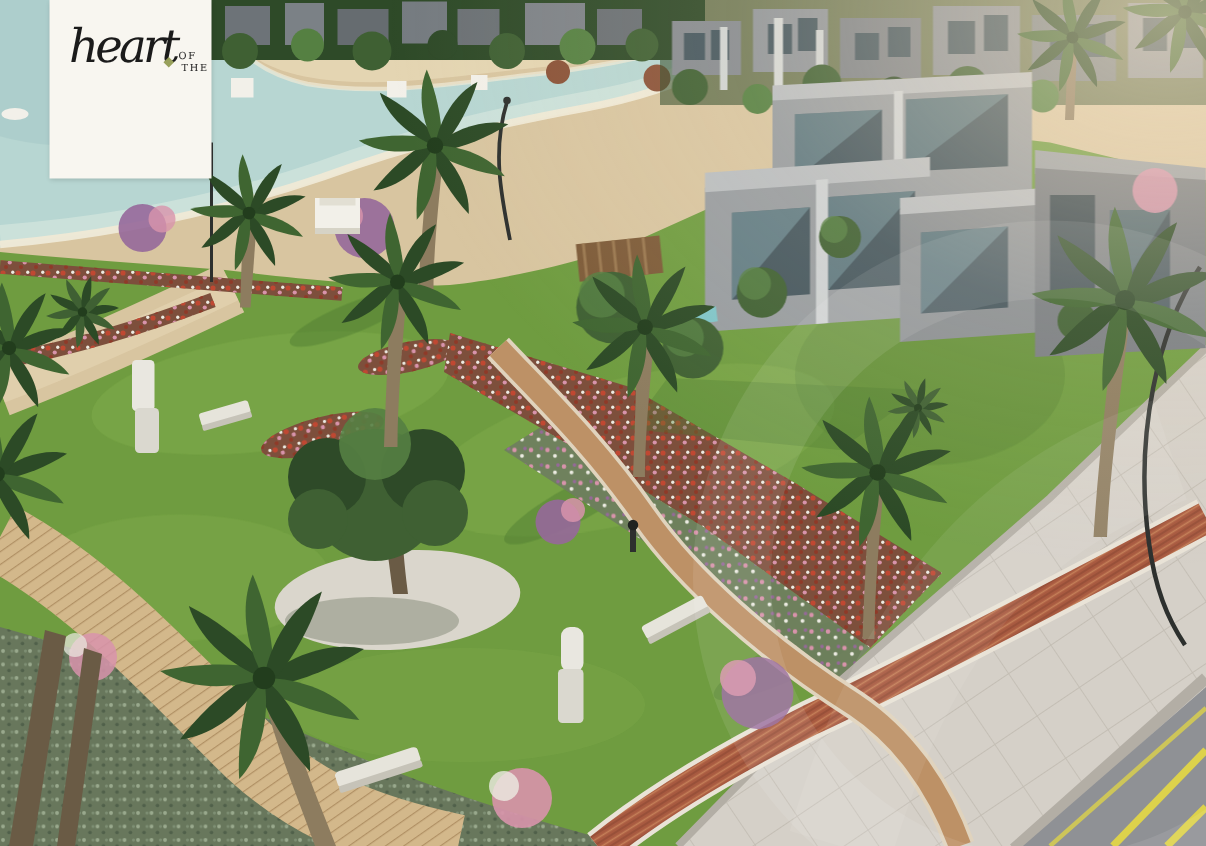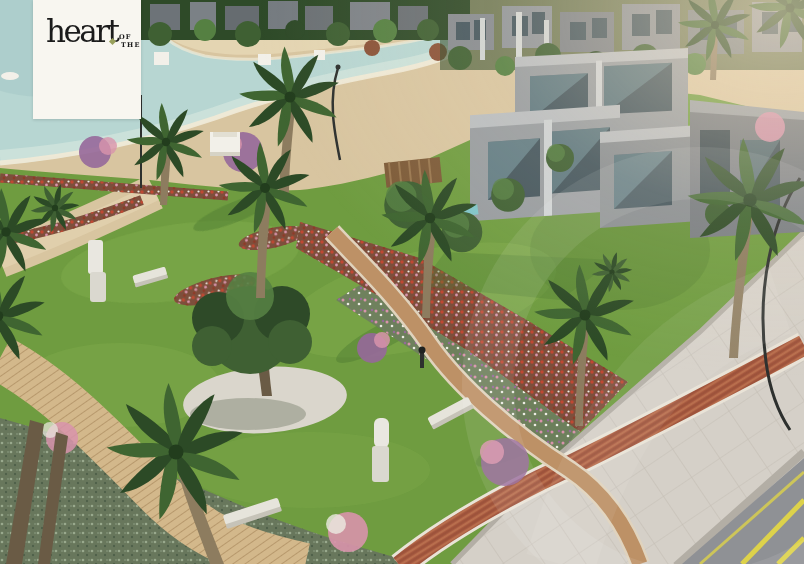--- a/index.html
+++ b/index.html
@@ -4,23 +4,23 @@
 <style>
   html,body{margin:0;padding:0;background:#222;}
   .stage{position:relative;width:804px;height:564px;overflow:hidden;
          font-family:"Liberation Sans",sans-serif;background:var(--sand,#d8c5a0);}
   .stage svg{display:block}
   
   .logo-box{position:absolute;left:33px;top:0;width:108px;height:119px;
             background:var(--logo_bg);box-shadow:0 1px 3px rgba(0,0,0,.15);}
   .logo-box span{position:absolute;color:var(--logo_text);
                  font-family:"DejaVu Serif","Liberation Serif",serif;}
-  .logo-w1{left:13px;top:16px;font-size:31px;letter-spacing:-2.5px;line-height:1;}
+  .logo-w1{left:13px;top:16px;font-size:31px;letter-spacing:-2.5px;line-height:1;font-style:italic;}
   .logo-w2{left:7px;top:41px;font-size:31px;letter-spacing:-2.5px;line-height:1;}
-  .logo-sm{font-size:6.5px!important;letter-spacing:1.2px;line-height:1;font-weight:bold;}
+  .logo-sm{font-size:6.5px!important;letter-spacing:1.2px;line-height:1;font-weight:normal;}
   .logo-of{left:86px;top:34px;}
   .logo-the{left:88px;top:42px;}
   .logo-dot{position:absolute;left:77px;top:39px;width:5px;height:5px;
             background:var(--logo_dot);transform:rotate(45deg);}
 </style>
 </head>
 <body>
 
 <div class="stage">
 <svg width="804" height="564" viewBox="0 0 804 564">

